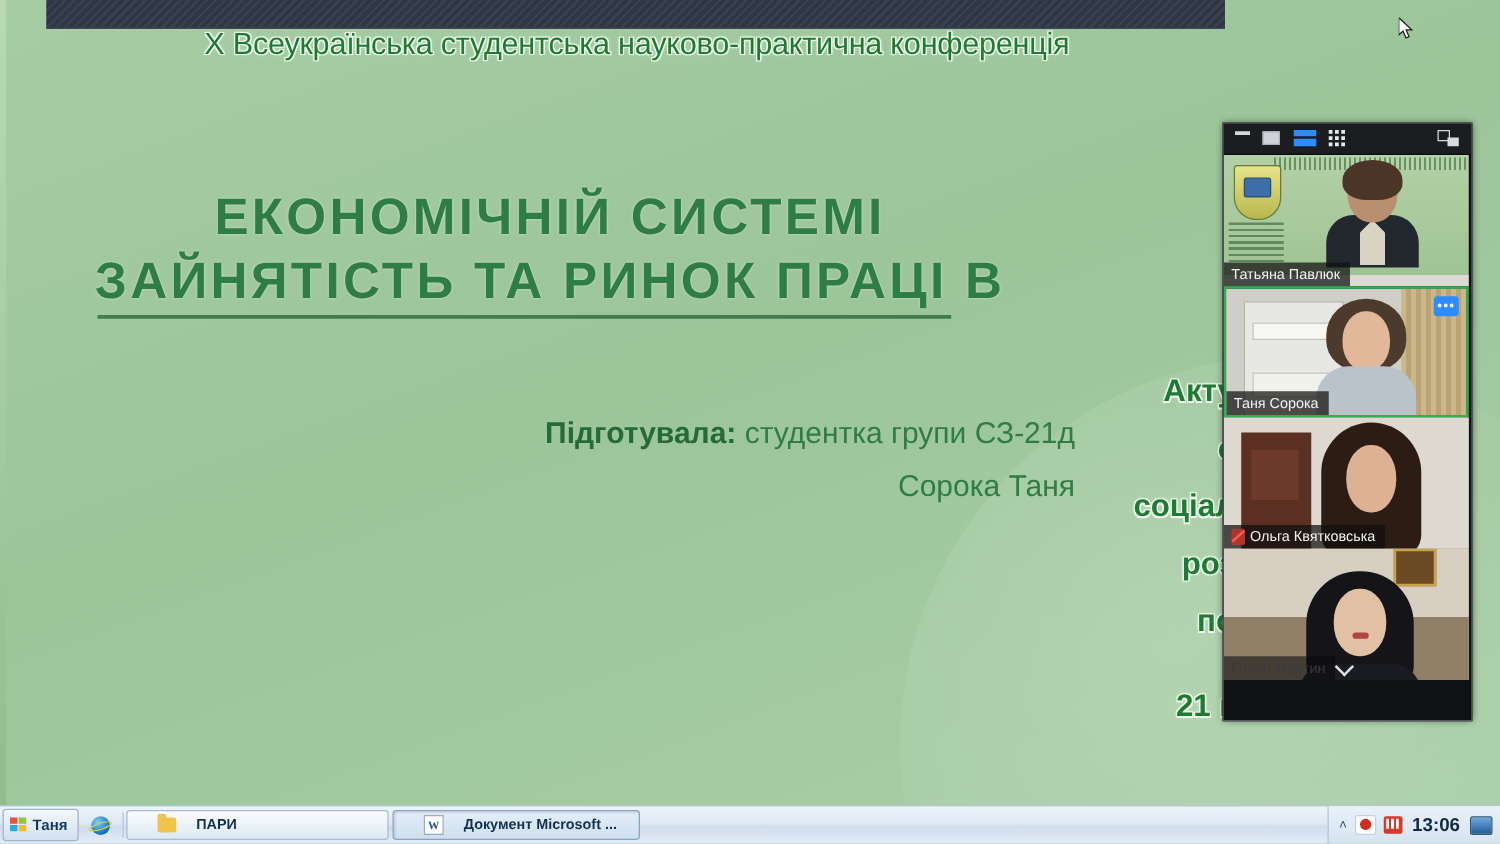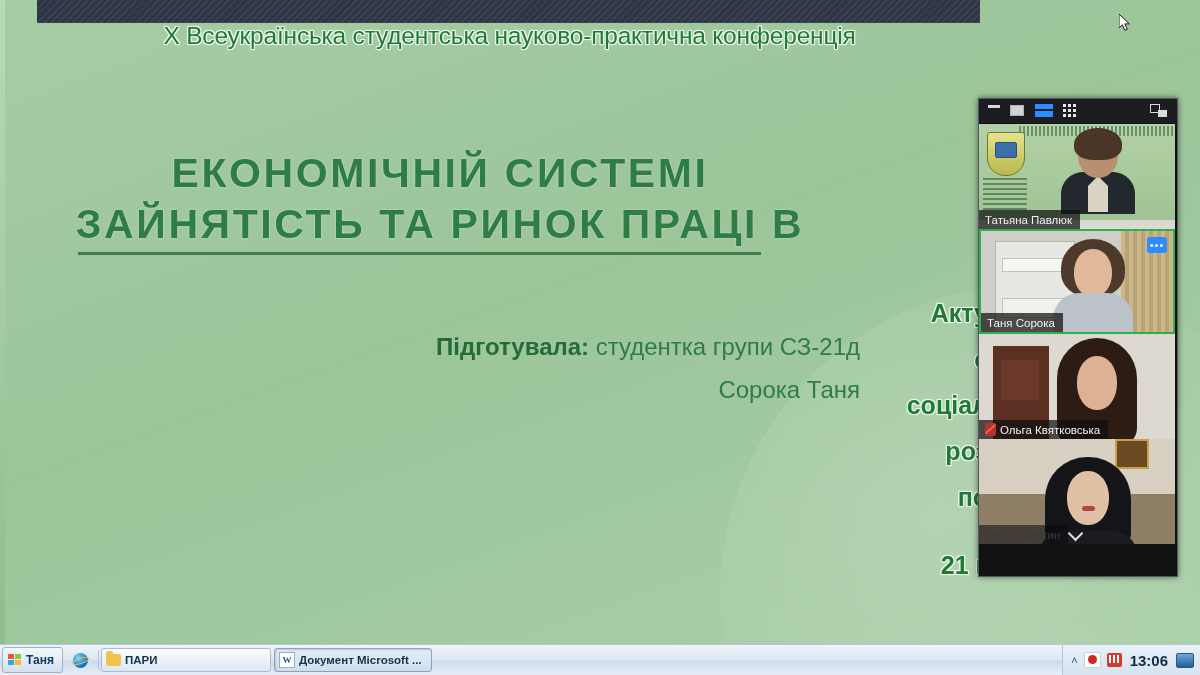--- a/index.html
+++ b/index.html
@@ -245,21 +245,21 @@
     position:relative;
   }
   .ie-icon:after{
     content:"";position:absolute;left:-2px;top:5px;width:19px;height:6px;
     border:1.5px solid #f0c642;border-radius:50%;transform:rotate(-18deg);
     box-sizing:border-box;
   }
   .tb-sep{width:1px;height:20px;background:#b4c4d6;margin:0 2px;}
 
   .task-btn{
-    height:22px;display:flex;align-items:center;gap:4px;padding:0 4px;
+    height:22px;display:flex;align-items:center;gap:16px;padding:0 24px;
     margin-right:3px;border-radius:3px;
     background:linear-gradient(180deg,#fbfdff,#dde8f3);
     border:1px solid #a8bcd2;
     font-size:11.5px;color:#12314f;font-weight:bold;
     white-space:nowrap;overflow:hidden;
   }
   .task-btn.active{
     background:linear-gradient(180deg,#e4eef8,#cfdeee);
     border:1px solid #8aa4c0;
     box-shadow:inset 1px 1px 2px rgba(0,0,0,.16);

